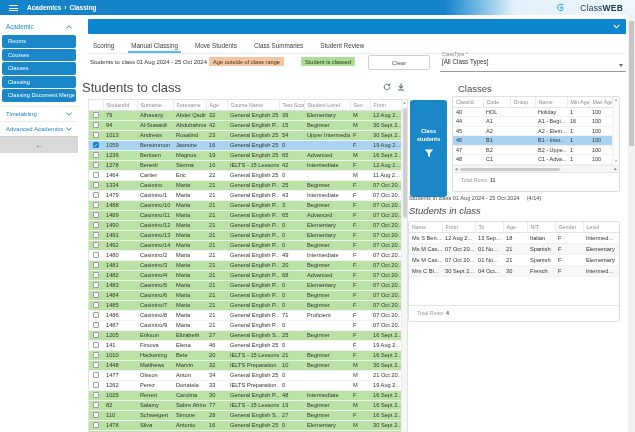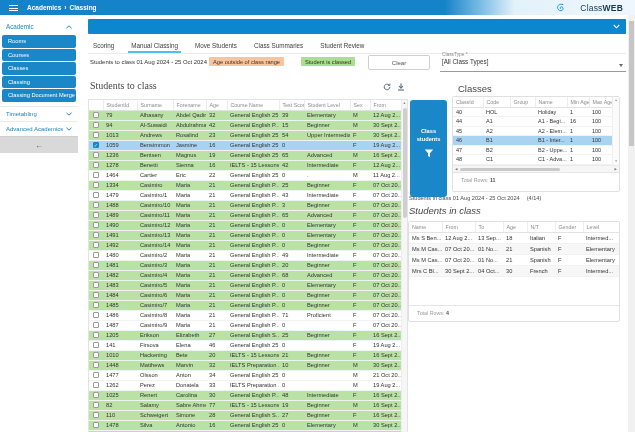--- a/index.html
+++ b/index.html
@@ -64,21 +64,21 @@
     padding:0 3px;border-right:1px solid #ededed;border-bottom:1px solid #e3e3e3;
     white-space:nowrap;overflow:hidden;background:#fff;}
   thead th:last-child{border-right:none;}
   tbody td{height:9px;line-height:9px;font-size:5.7px;color:#333;padding:0 3px;
     white-space:nowrap;overflow:hidden;border-bottom:1px solid rgba(0,0,0,0.05);}
   tr.st-green{background:#b9e2a4;}
   tr.st-selected{background:#a9d4f1;}
   tr.st-white{background:#fff;}
 
   
-  .stc-title{position:absolute;left:90px;top:80px;font-size:10px;color:#474747;font-family:Liberation Serif, serif;}
+  .stc-title{position:absolute;left:82px;top:80px;font-size:13px;color:#474747;}
   .head-icons{position:absolute;left:383px;top:83px;display:flex;gap:6px;}
   .stc-card{position:absolute;left:88px;top:99px;width:320px;height:333px;background:#fff;
     border:1px solid #e3e3e3;border-bottom:none;overflow:hidden;}
   .stc-card table{width:313px;}
   .cbcell{padding:0 0 0 4px;}
   .cb{display:inline-block;width:5.5px;height:5.5px;border:1px solid #9b9b9b;border-radius:1px;
     background:#fff;font-size:4.6px;line-height:5.2px;color:#fff;text-align:center;vertical-align:middle;}
   .cb.on{background:#1787c9;border-color:#1787c9;}
   .stc-vscroll{position:absolute;right:0;top:0;width:6px;height:333px;background:#f6f6f6;border-left:1px solid #ededed;}
   .stc-vscroll .arr{display:block;font-size:3.5px;color:#888;text-align:center;line-height:6px;}

